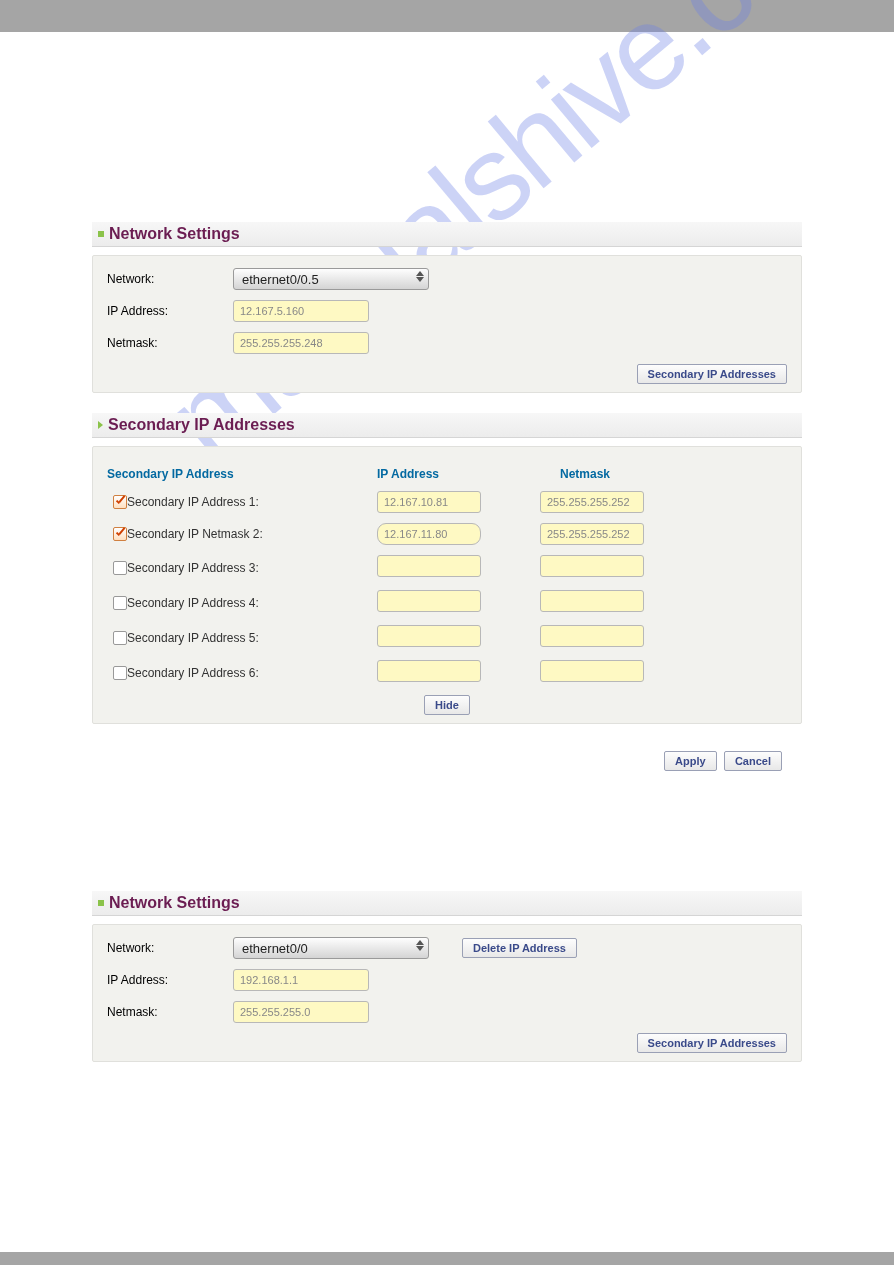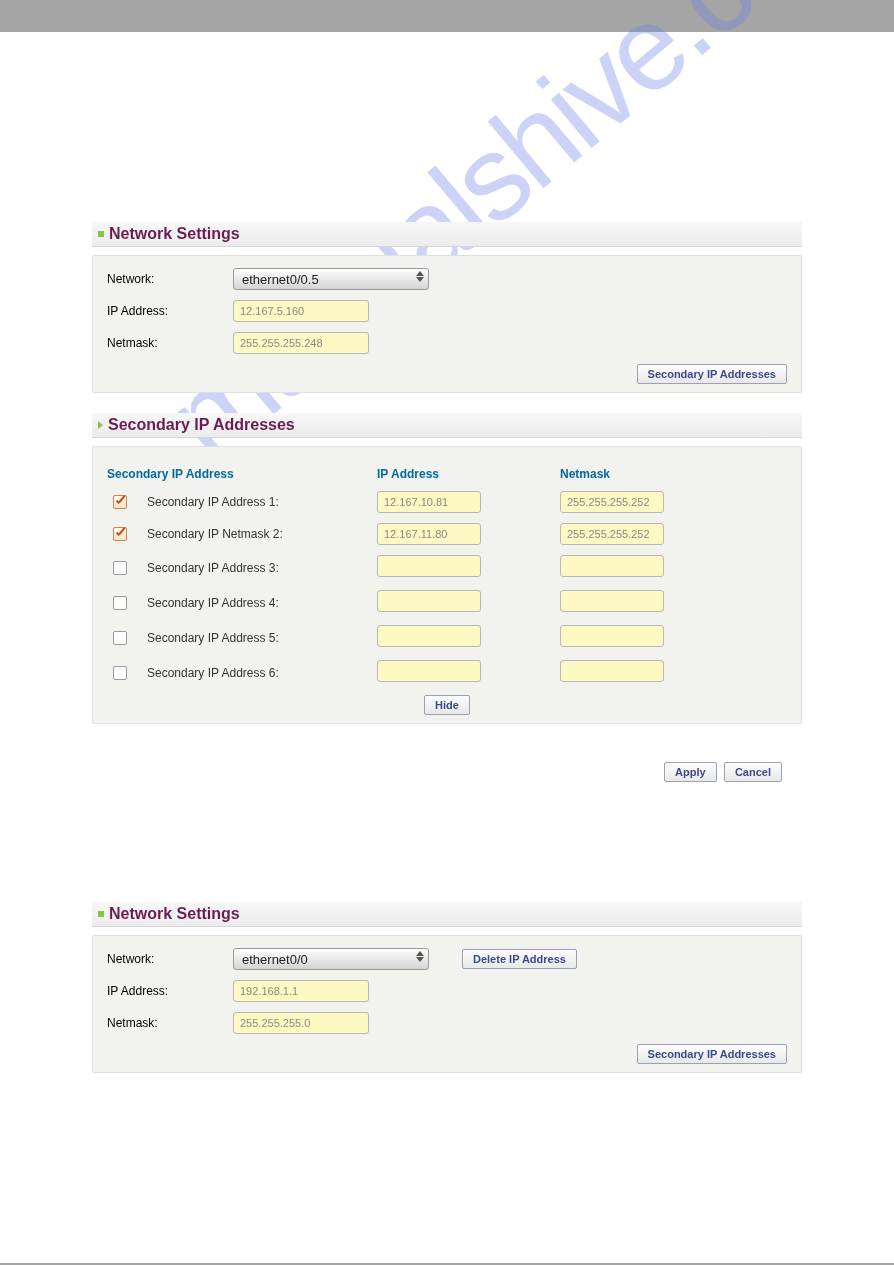--- a/index.html
+++ b/index.html
@@ -154,22 +154,22 @@
   }
   .table-head .c1 { width: 270px; }
   .table-head .c2 { width: 183px; }
   .table-head .c3 { width: 140px; }
   .sec-row {
     display: flex;
     align-items: center;
     margin-bottom: 10px;
     padding-left: 6px;
   }
-  .sec-row .c1 { width: 264px; display: flex; align-items: center; gap: 20px; }
-  .sec-row .c2 { width: 183px; }
+  .sec-row .c1 { width: 264px; display: flex; align-items: center; gap: 0; }
+  .sec-row .c2 { width: 163px; }
   .sec-row .c3 { width: 140px; }
   .cb {
     width: 14px;
     height: 14px;
     border: 1px solid #999;
     border-radius: 2px;
     background: #fff;
     display: inline-flex;
     align-items: center;
     justify-content: center;
@@ -194,21 +194,21 @@
     width: 8px; height: 2px;
     background: #d04000;
     transform: rotate(-50deg);
   }
   .hide-row {
     text-align: center;
     margin-top: 10px;
   }
   .bottom-actions {
     text-align: right;
-    margin-top: 38px;
+    margin-top: 27px;
     padding-right: 20px;
   }
   .bottom-actions .btn { margin-left: 4px; }
   .gap-big { height: 120px; }
 </style>
 </head>
 <body>
 
 <div class="page">
   <div class="watermark">manualshive.com</div>
@@ -261,21 +261,21 @@
               <span>Secondary IP Address 1:</span>
             </div>
             <div class="c2"><div class="textfield wide" style="width: 104px;">12.167.10.81</div></div>
             <div class="c3"><div class="textfield wide" style="width: 104px;">255.255.255.252</div></div>
           </div>
           <div class="sec-row">
             <div class="c1">
               <span class="cb checked"></span>
               <span>Secondary IP Netmask 2:</span>
             </div>
-            <div class="c2"><div class="textfield wide" style="width: 104px;">12.167.11.80</div></div>
+            <div class="c2"><div class="textfield wide" style="width: 104px; border-radius: 9px;">12.167.11.80</div></div>
             <div class="c3"><div class="textfield wide" style="width: 104px;">255.255.255.252</div></div>
           </div>
           <div class="sec-row">
             <div class="c1">
               <span class="cb"></span>
               <span>Secondary IP Address 3:</span>
             </div>
             <div class="c2"><div class="textfield wide" style="width: 104px;"></div></div>
             <div class="c3"><div class="textfield wide" style="width: 104px;"></div></div>
           </div>

